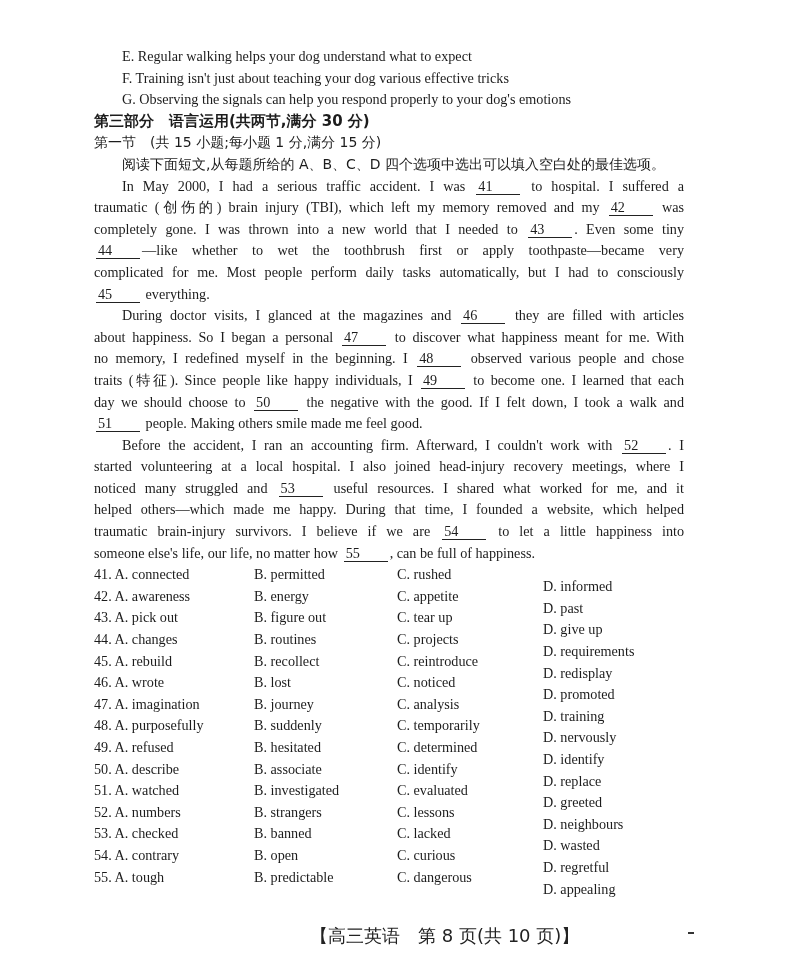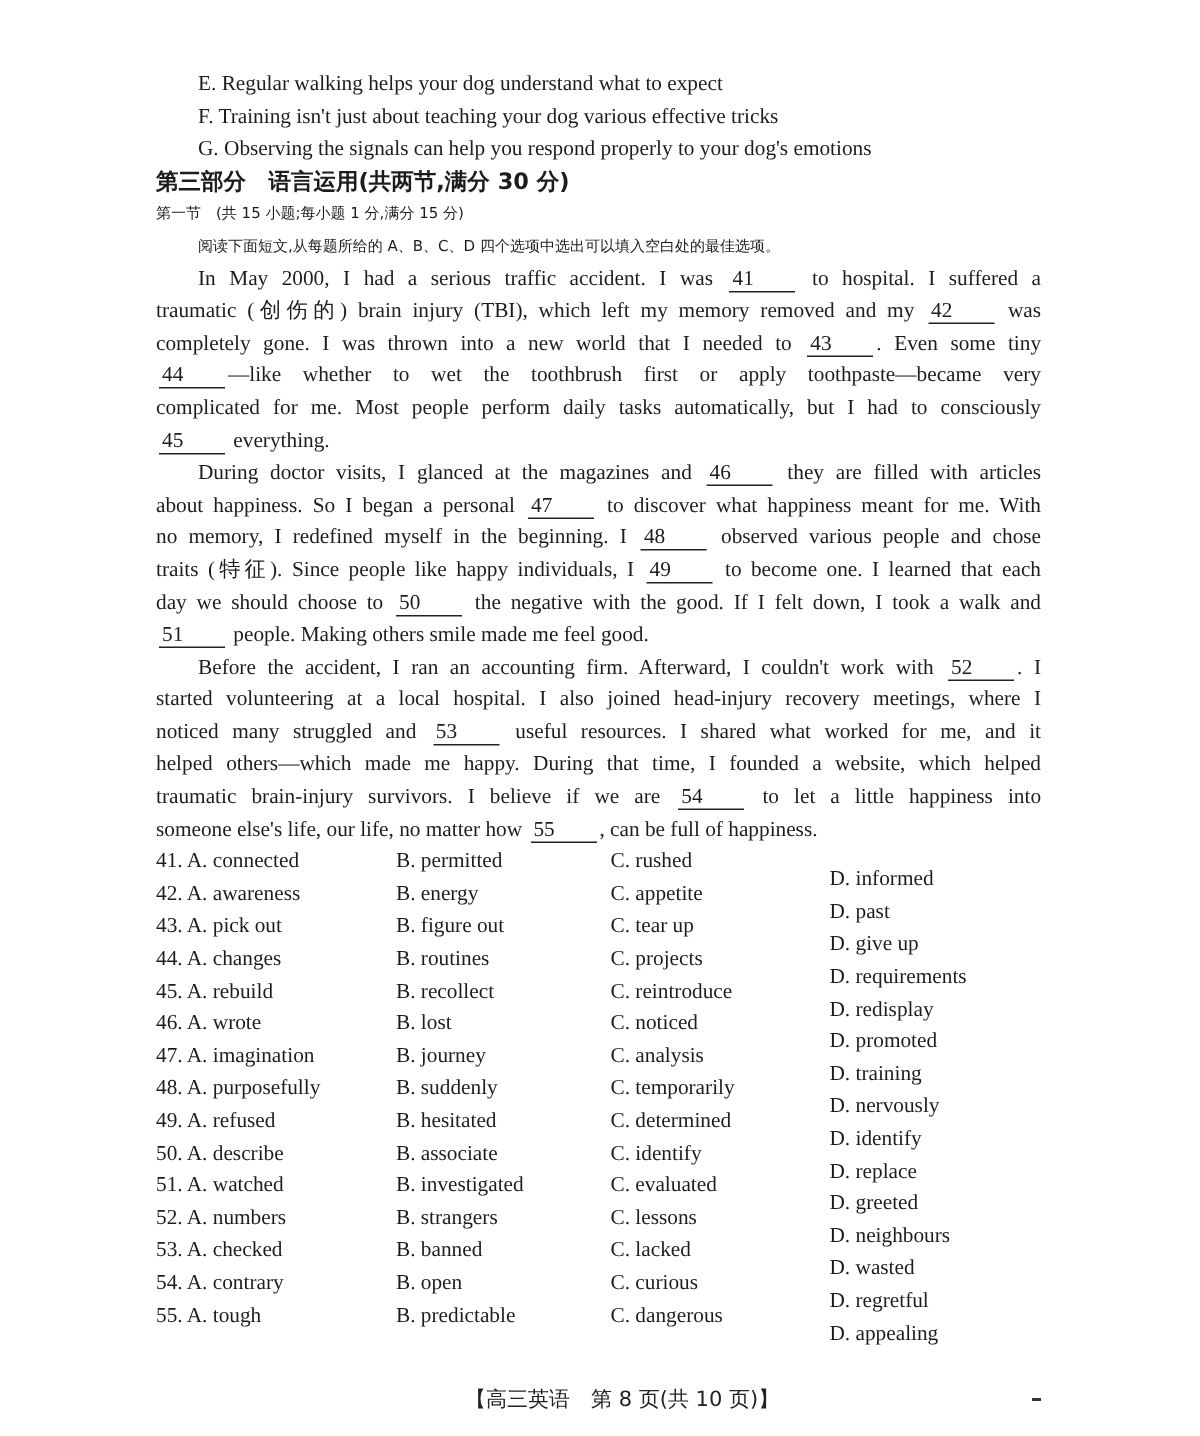--- a/index.html
+++ b/index.html
@@ -2,40 +2,40 @@
 <html><head>
   <meta charset="utf-8">
   <style>
     html, body { margin: 0; padding: 0; background: #ffffff; }
     body {
       width: 800px; height: 957px; position: relative; overflow: hidden;
       font-family: "Liberation Serif", "DejaVu Serif", serif;
       color: #1c1c1c;
       font-size: 14.2px;
     }
-    .page { position: absolute; left: 104px; top: 46px; width: 590px; }
+    .page { position: absolute; left: 94px; top: 46px; width: 590px; }
     .line { height: 21.6px; line-height: 21.6px; white-space: nowrap; }
     .indent1 { padding-left: 28px; }
     .heading { font-family: "DejaVu Sans", "Liberation Sans", sans-serif; font-weight: bold; font-size: 15px; }
-    .sub { font-family: "DejaVu Sans", "Liberation Sans", sans-serif; font-size: 10px; }
+    .sub { font-family: "DejaVu Sans", "Liberation Sans", sans-serif; font-size: 14px; }
     .pline { display: block; height: 21.6px; line-height: 21.6px; text-align: justify; text-align-last: justify; white-space: normal; overflow: hidden; }
     .pline.last { text-align-last: left; }
     .blank {
       display: inline-block; border-bottom: 1px solid #222; text-align: center;
       min-width: 40px; line-height: 16px; padding: 0 2px; margin: 0 2px;
     }
     .options { margin-top: 0; }
     .opt-row { display: flex; height: 21.6px; line-height: 21.6px; }
     .c1 { width: 160px; }
     .c2 { width: 143px; }
     .c3 { width: 146px; }
     .c4 { width: 140px; margin-top: 12px; }
     .footer {
       position: absolute; left: 310px; top: 924px;
-      font-family: "DejaVu Sans", "Liberation Sans", sans-serif; font-size: 14px; color: #222;
+      font-family: "DejaVu Sans", "Liberation Sans", sans-serif; font-size: 18px; color: #222;
     }
     .mark { position: absolute; left: 688px; top: 932px; width: 6px; height: 2px; background: #333; }
   </style>
 </head>
 <body>
 
 <div class="page">
   <div class="line indent1">E. Regular walking helps your dog understand what to expect</div>
   <div class="line indent1">F. Training isn't just about teaching your dog various effective tricks</div>
   <div class="line indent1">G. Observing the signals can help you respond properly to your dog's emotions</div>

